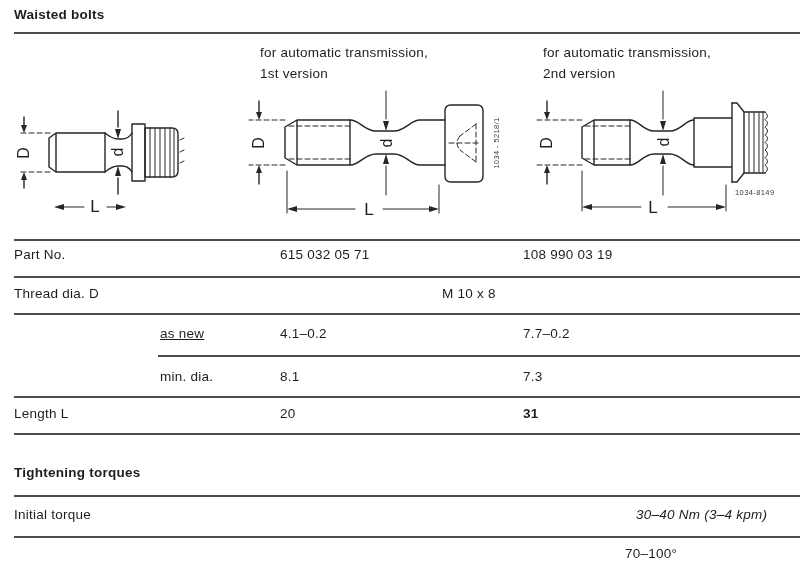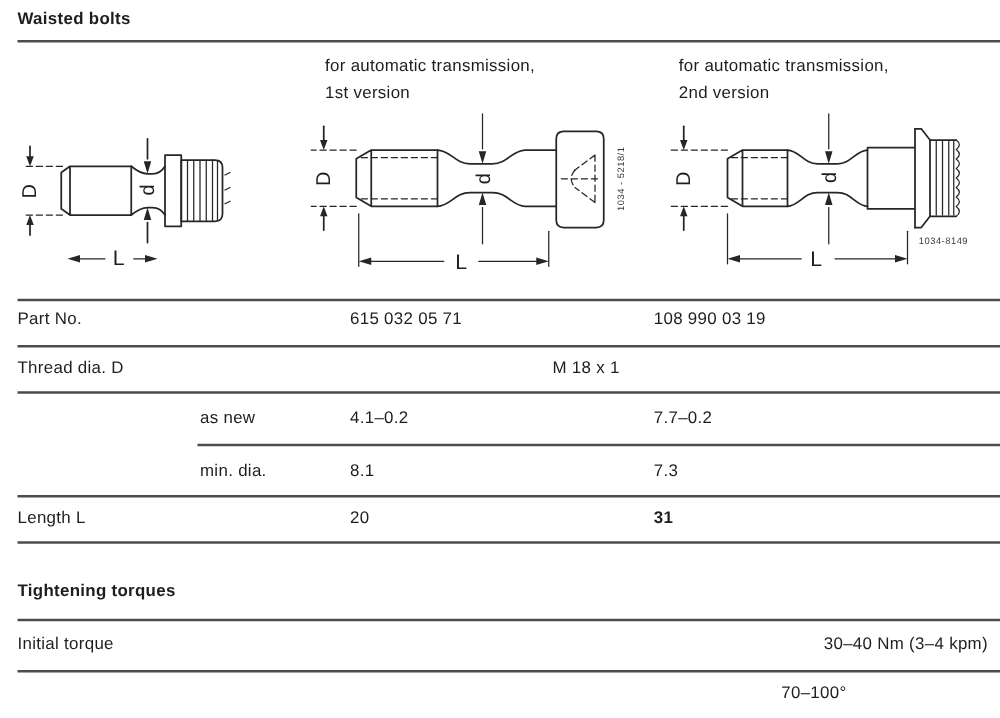--- a/index.html
+++ b/index.html
@@ -136,25 +136,25 @@
 
   <div class="rule" style="left:14px;top:239px;"></div>
 
   <div class="txt" style="left:14px;top:247px;">Part No.</div>
   <div class="txt" style="left:280px;top:247px;">615 032 05 71</div>
   <div class="txt" style="left:523px;top:247px;">108 990 03 19</div>
 
   <div class="rule" style="left:14px;top:276px;"></div>
 
   <div class="txt" style="left:14px;top:286px;">Thread dia. D</div>
-  <div class="txt" style="left:442px;top:286px;">M 18 x 1</div>
+  <div class="txt" style="left:442px;top:286px;">M 10 x 8</div>
 
   <div class="rule" style="left:14px;top:313px;"></div>
 
-  <div class="txt" style="left:160px;top:326px;">as new</div>
+  <div class="txt" style="left:160px;top:326px;text-decoration:underline;">as new</div>
   <div class="txt" style="left:280px;top:326px;">4.1–0.2</div>
   <div class="txt" style="left:523px;top:326px;">7.7–0.2</div>
 
   <div class="rule" style="left:158px;top:355px;"></div>
 
   <div class="txt" style="left:160px;top:369px;">min. dia.</div>
   <div class="txt" style="left:280px;top:369px;">8.1</div>
   <div class="txt" style="left:523px;top:369px;">7.3</div>
 
   <div class="rule" style="left:14px;top:396px;"></div>
@@ -162,19 +162,19 @@
   <div class="txt" style="left:14px;top:406px;">Length L</div>
   <div class="txt" style="left:280px;top:406px;">20</div>
   <div class="txt" style="left:523px;top:406px;font-weight:bold;">31</div>
 
   <div class="rule" style="left:14px;top:433px;"></div>
 
   <div class="txt b" style="left:14px;top:465px;">Tightening torques</div>
   <div class="rule" style="left:14px;top:495px;"></div>
 
   <div class="txt" style="left:14px;top:507px;">Initial torque</div>
-  <div class="txt" style="left:659px;top:507px;">30–40 Nm (3–4 kpm)</div>
+  <div class="txt" style="left:636px;top:507px;font-style:italic;">30–40 Nm (3–4 kpm)</div>
 
   <div class="rule" style="left:14px;top:536px;"></div>
 
   <div class="txt" style="left:625px;top:546px;">70–100°</div>
 
 </div>
 
 </body></html>

